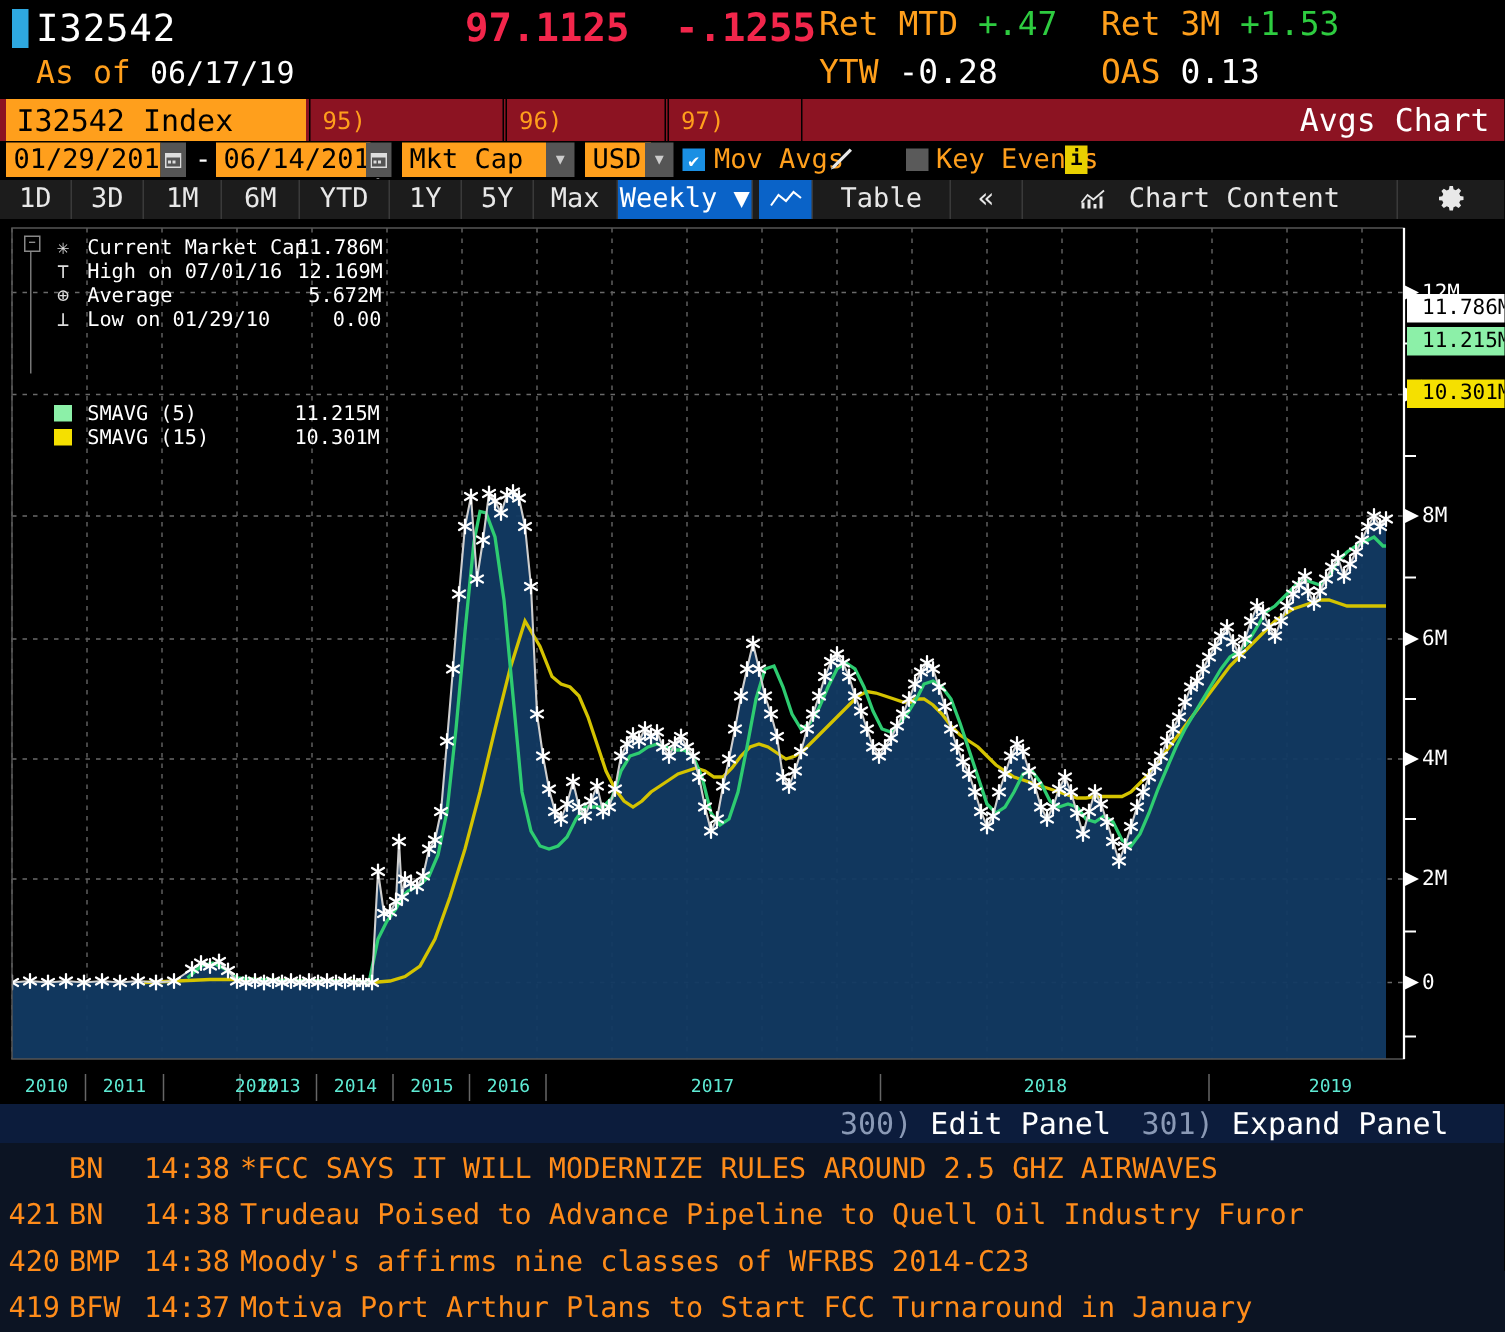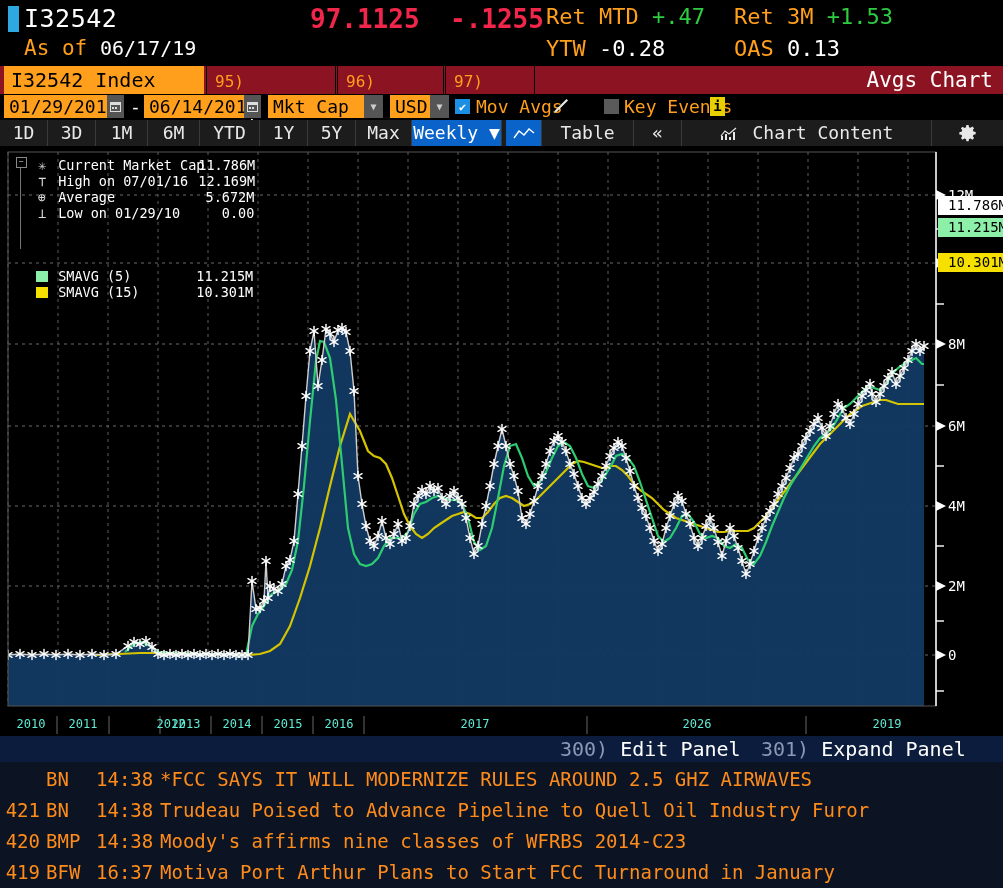--- a/index.html
+++ b/index.html
@@ -1101,21 +1101,21 @@
       </g>
     </svg>
     <div class="xlab" style="left:6px;top:5px;width:50px;">2010</div>
     <div class="xlab" style="left:58px;top:5px;width:50px;">2011</div>
     <div class="xlab" style="left:110px;top:5px;width:68px;padding-left:27px;">2012</div>
     <div class="xlab" style="left:161px;top:5px;width:50px;">2013</div>
     <div class="xlab" style="left:212px;top:5px;width:50px;">2014</div>
     <div class="xlab" style="left:263px;top:5px;width:50px;">2015</div>
     <div class="xlab" style="left:314px;top:5px;width:50px;">2016</div>
     <div class="xlab" style="left:450px;top:5px;width:50px;">2017</div>
-    <div class="xlab" style="left:672px;top:5px;width:50px;">2026</div>
+    <div class="xlab" style="left:672px;top:5px;width:50px;">2018</div>
     <div class="xlab" style="left:862px;top:5px;width:50px;">2019</div>
   </div>
 
   <div class="bluebar">
     <div class="bb-item" style="left:560px;">
       <span class="num">300)</span>
       <span>Edit Panel</span>
     </div>
     <div class="bb-item" style="left:761px;">
       <span class="num">301)</span>
@@ -1138,18 +1138,18 @@
     </div>
     <div class="nrow" style="top:64px;">
       <span class="nid">420</span>
       <span class="nsrc">BMP</span>
       <span class="ntime">14:38</span>
       <span class="nhead">Moody's affirms nine classes of WFRBS 2014-C23</span>
     </div>
     <div class="nrow" style="top:95px;">
       <span class="nid">419</span>
       <span class="nsrc">BFW</span>
-      <span class="ntime">16:37</span>
+      <span class="ntime">14:37</span>
       <span class="nhead">Motiva Port Arthur Plans to Start FCC Turnaround in January</span>
     </div>
   </div>
 
 </div>
 
 </body></html>

